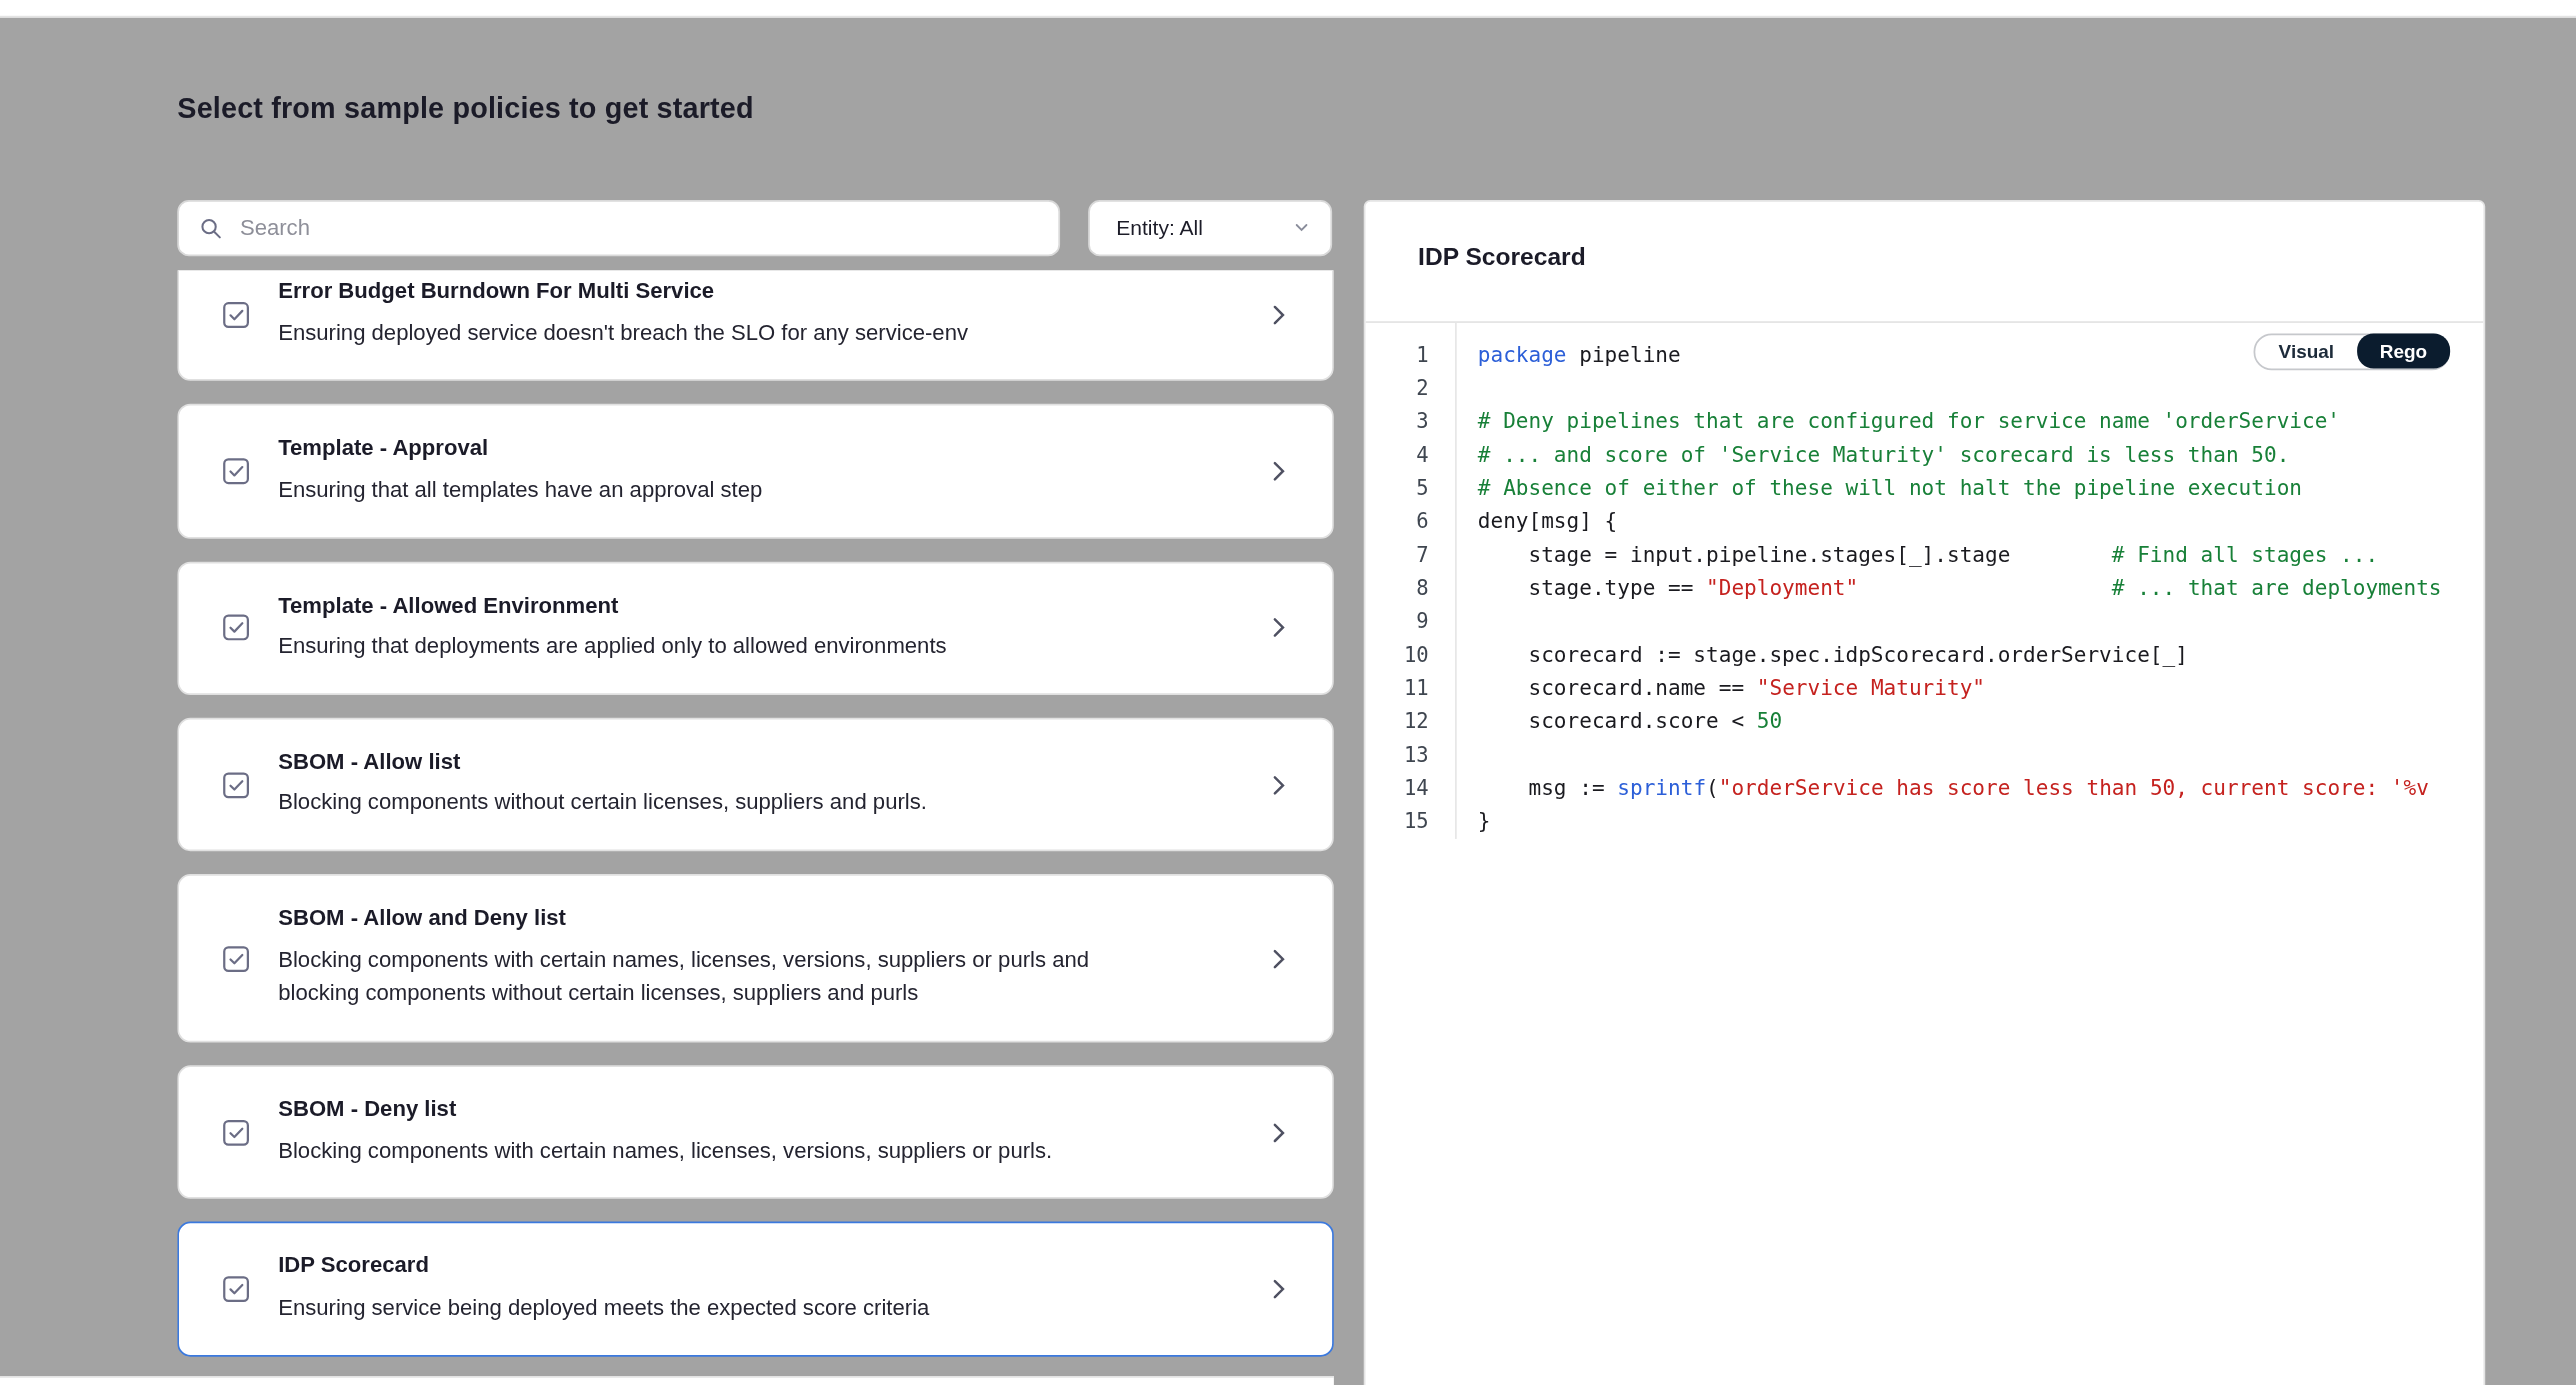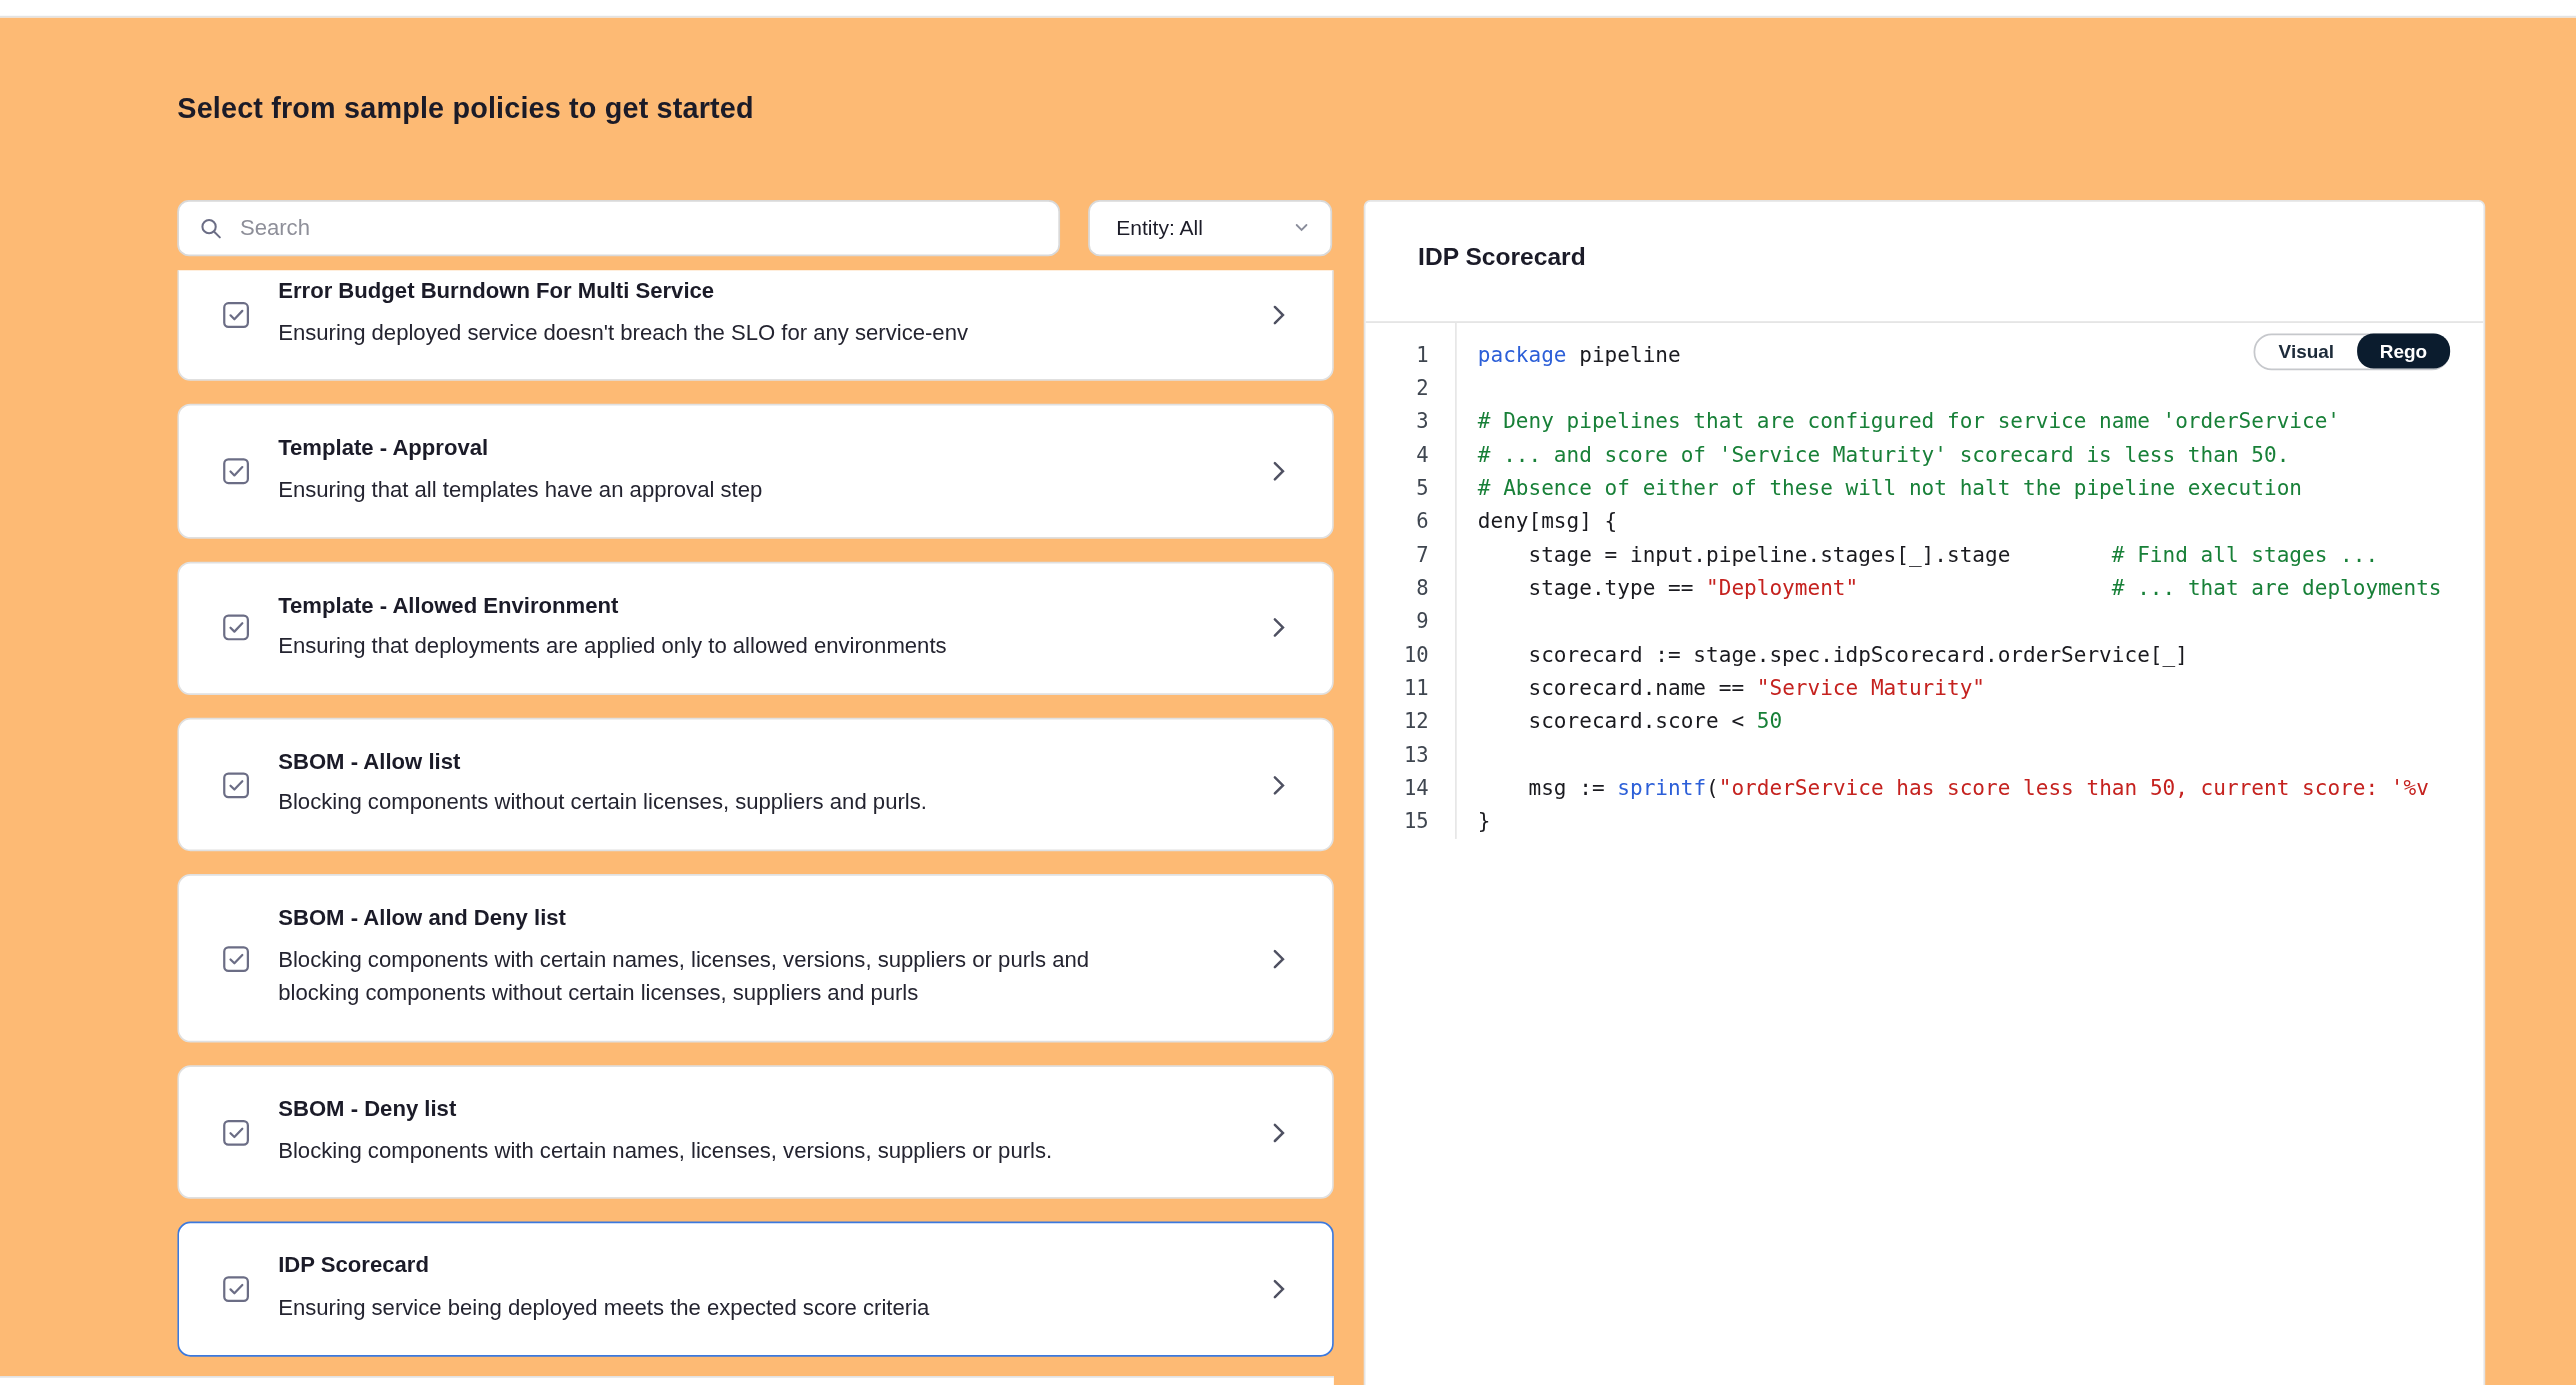--- a/index.html
+++ b/index.html
@@ -1,16 +1,16 @@
 <!DOCTYPE html>
 <html style="font-size:15px"><head>
 <meta charset="utf-8">
 <style>
   html,body{margin:0;padding:0;background:#fafaf9;}
-  .viewport{position:relative;width:2576px;height:1385px;overflow:hidden;background:#fdba74;}
+  .viewport{position:relative;width:2576px;height:1385px;overflow:hidden;background:#a3a3a3;}
   .stage{position:absolute;top:0;left:0;width:1468px;height:790px;transform:scale(1.7551);transform-origin:0 0;
          font-family:"Liberation Sans",sans-serif;color:#1c1c28;}
 
   .topbar{position:absolute;top:0;left:0;width:1468px;height:9.4px;background:#ffffff;border-bottom:0.9px solid #e3e3e3;}
 
   .page-title{position:absolute;left:101px;top:52px;margin:0;font-size:16.4px;font-weight:700;color:#1b1b28;letter-spacing:0.1px;}
 
   
   .toolbar{position:absolute;left:101px;top:114px;width:659px;display:flex;gap:16px;}
   .search-box{flex:0 0 503px;height:32px;background:#fff;border:0.9px solid #d9d9d9;border-radius:6.6px;

